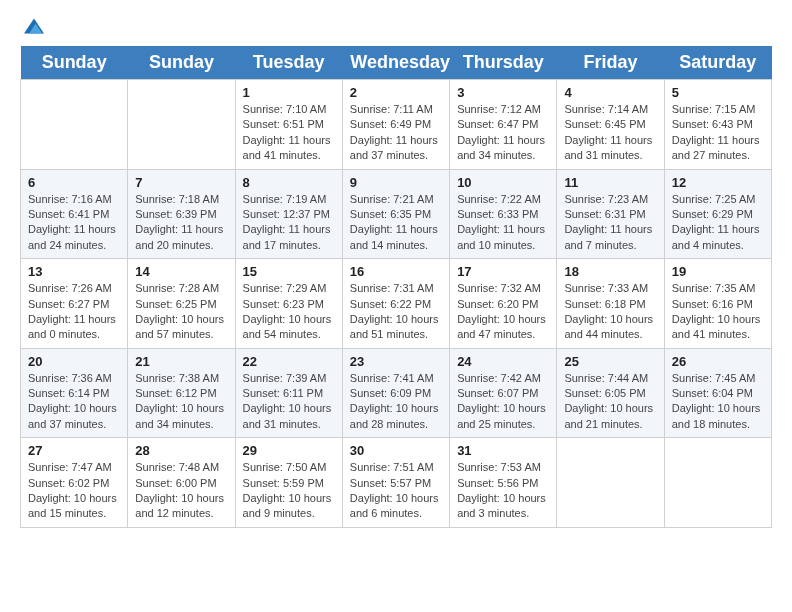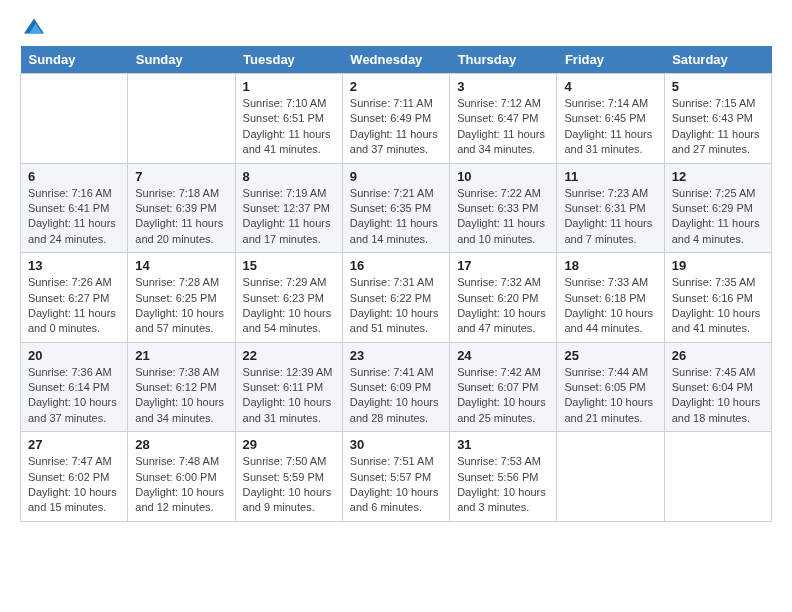--- a/index.html
+++ b/index.html
@@ -56,23 +56,23 @@
       margin-top: 2px;
     }
     table {
       width: 100%;
       border-collapse: collapse;
       table-layout: fixed;
     }
     thead tr th {
       background-color: #3d7ebf;
       color: white;
-      text-align: left;
+      text-align: center;
       padding: 6px 8px;
-      font-size: 13px;
+      font-size: 18px;
       font-weight: 600;
     }
     tbody tr td {
       border: 1px solid #d0d0d0;
       vertical-align: top;
       padding: 5px 7px;
       font-size: 11px;
       color: #333;
       height: 80px;
     }
@@ -196,21 +196,21 @@
 Sunset: 6:16 PM
 Daylight: 10 hours and 41 minutes.</span></td>
       </tr>
       <tr>
         <td><span class="day-number">20</span><span class="day-info" style="white-space: pre-line;">Sunrise: 7:36 AM
 Sunset: 6:14 PM
 Daylight: 10 hours and 37 minutes.</span></td>
         <td><span class="day-number">21</span><span class="day-info" style="white-space: pre-line;">Sunrise: 7:38 AM
 Sunset: 6:12 PM
 Daylight: 10 hours and 34 minutes.</span></td>
-        <td><span class="day-number">22</span><span class="day-info" style="white-space: pre-line;">Sunrise: 12:39 AM
+        <td><span class="day-number">22</span><span class="day-info" style="white-space: pre-line;">Sunrise: 7:39 AM
 Sunset: 6:11 PM
 Daylight: 10 hours and 31 minutes.</span></td>
         <td><span class="day-number">23</span><span class="day-info" style="white-space: pre-line;">Sunrise: 7:41 AM
 Sunset: 6:09 PM
 Daylight: 10 hours and 28 minutes.</span></td>
         <td><span class="day-number">24</span><span class="day-info" style="white-space: pre-line;">Sunrise: 7:42 AM
 Sunset: 6:07 PM
 Daylight: 10 hours and 25 minutes.</span></td>
         <td><span class="day-number">25</span><span class="day-info" style="white-space: pre-line;">Sunrise: 7:44 AM
 Sunset: 6:05 PM

